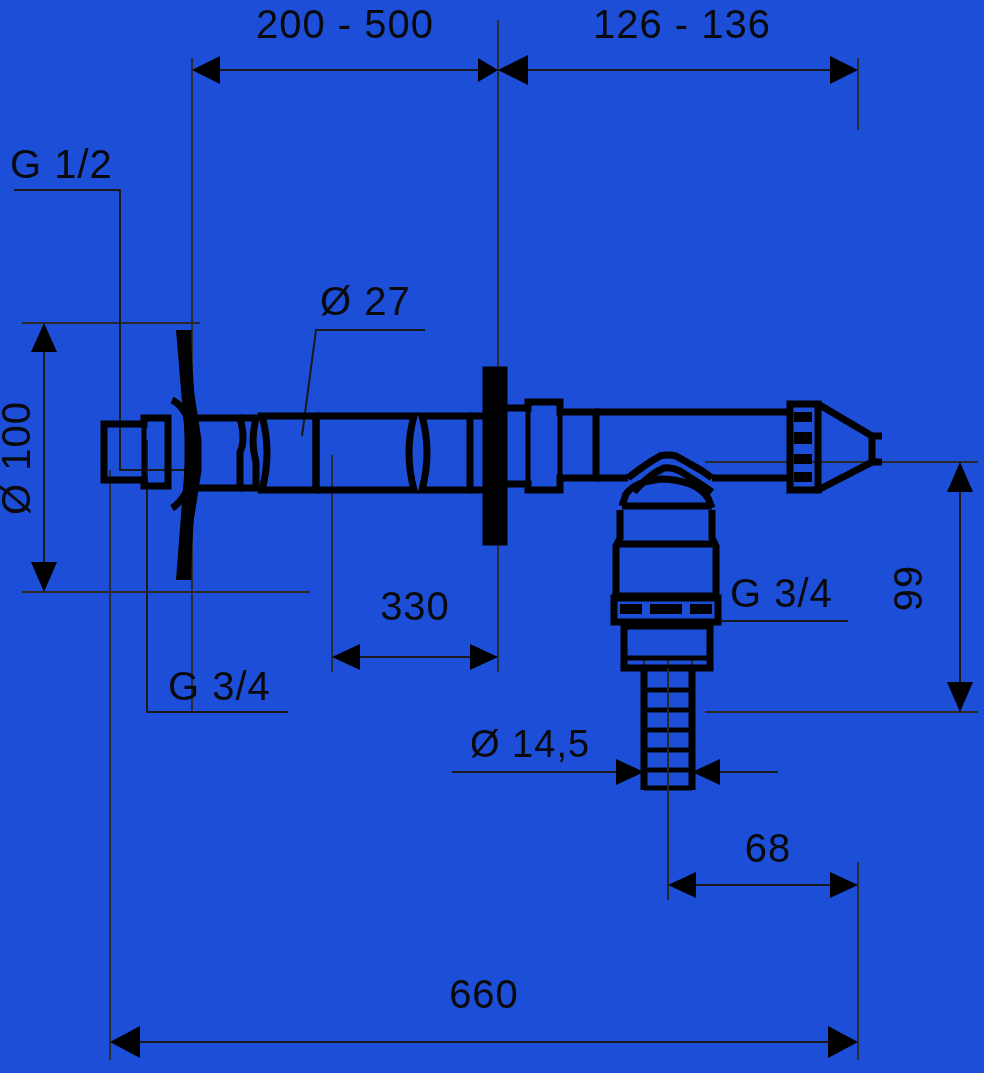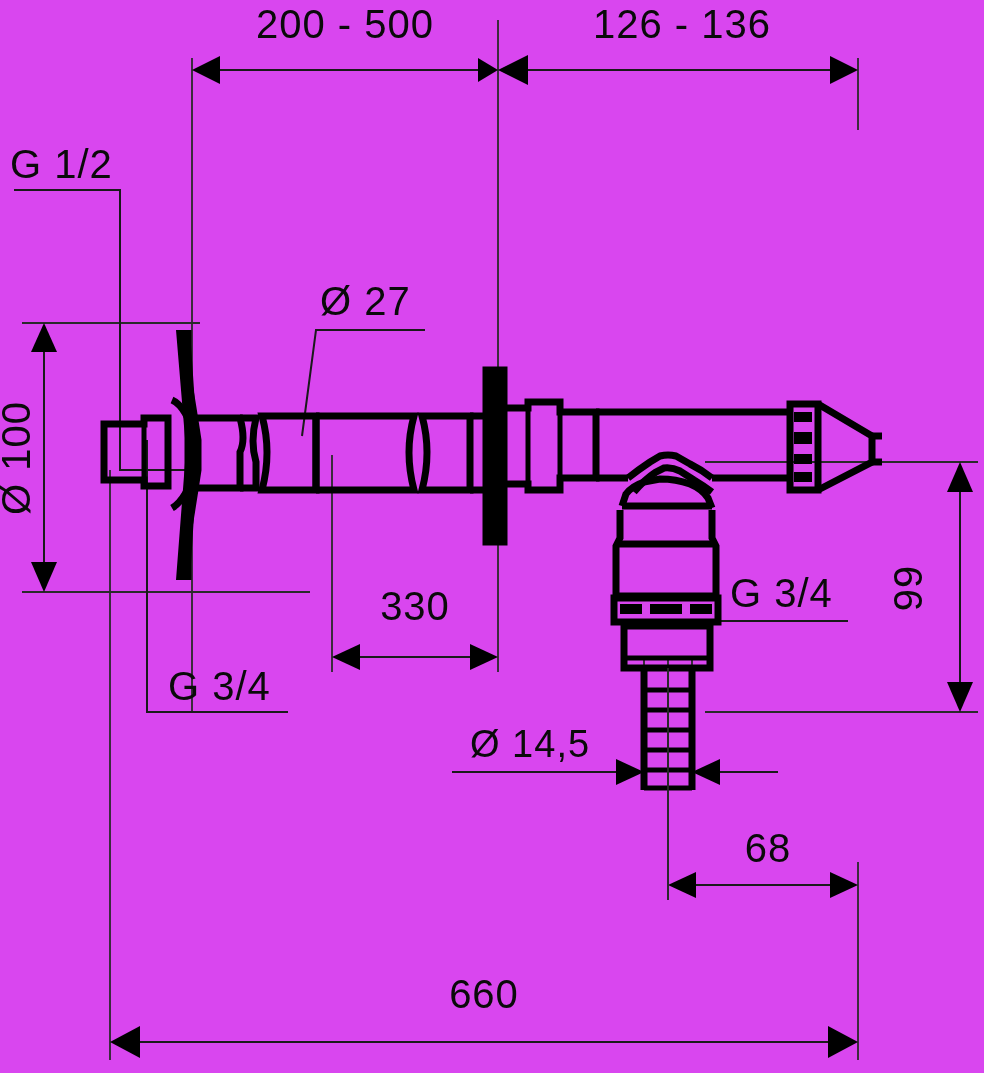--- a/index.html
+++ b/index.html
@@ -7,21 +7,21 @@
     padding: 0;
     background: #ffffff;
   }
   body {
     font-family: "Liberation Sans", sans-serif;
   }
   #drawing-root {
     position: relative;
     width: 984px;
     height: 1073px;
-    background: #d946ef;
+    background: #1d4ed8;
     overflow: hidden;
   }
   svg.sheet {
     position: absolute;
     inset: 0;
     width: 984px;
     height: 1073px;
     display: block;
   }
   .dim-text {

